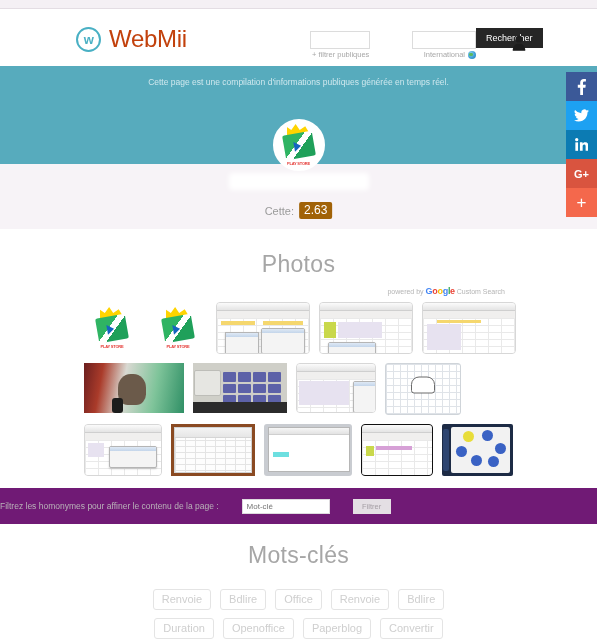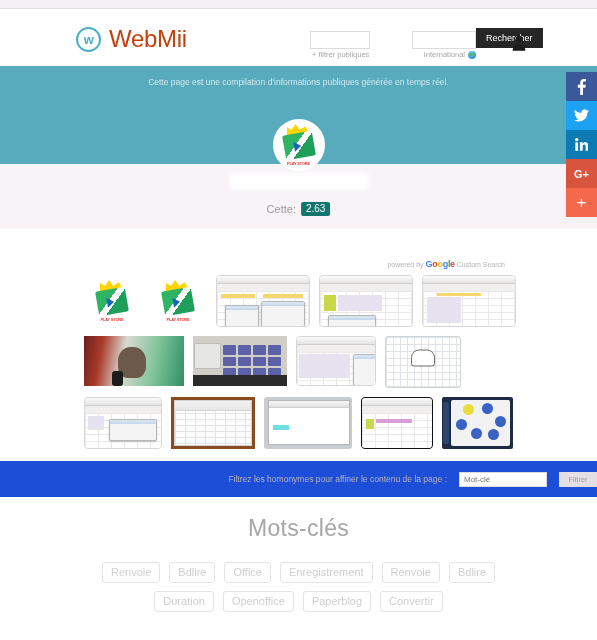--- a/index.html
+++ b/index.html
@@ -190,23 +190,23 @@
     left: 50%;
     transform: translateX(-50%);
     top: 38px;
     display: flex;
     align-items: center;
     gap: 5px;
     font-size: 11px;
     color: #9b9b9b;
   }
   .score-badge {
-    background: #0f766e;
+    background: #a16207;
     color: #ffffff;
-    font-size: 10px;
+    font-size: 12px;
     padding: 1px 5px 2px 5px;
     border-radius: 2px;
   }
 
   
   .main {
     background: #ffffff;
     padding-top: 22px;
     position: relative;
   }
@@ -429,26 +429,26 @@
     position: relative;
   }
   .ph-dot .cloud {
     position:absolute; left:50%; top:42%; transform:translate(-50%,-50%);
     width:22px; height:15px; border:1.5px solid #6a6a6a; border-radius:8px 8px 3px 3px;
     background:#fff;
   }
 
   
   .filterbar {
-    background: #1d4ed8;
+    background: #701a75;
     height: 36px;
     display: flex;
     align-items: center;
-    justify-content: flex-end;
-    gap: 12px;
+    justify-content: flex-start;
+    gap: 23px;
     margin-top: 12px;
   }
   .filter-label {
     font-size: 8.5px;
     color: #b9b3b9;
   }
   .filter-input {
     width: 88px;
     height: 15px;
     border: 1px solid #dedade;
@@ -570,20 +570,21 @@
       </div>
     </div>
     <div class="name-blur"></div>
     <div class="score-row">
       <span>Cette:</span>
       <span class="score-badge">2.63</span>
     </div>
   </div>
 
   <div class="main">
+    <h2 class="section-title">Photos</h2>
 
     <div class="powered">
       <span>powered by</span>
       <span class="g"><span class="b">G</span><span class="r">o</span><span class="y">o</span><span class="b">g</span><span class="gr">l</span><span class="r">e</span></span>
       <span>Custom Search</span>
     </div>
 
     <div class="photos">
 
       <div class="prow">
@@ -715,21 +716,20 @@
     <button class="filter-btn">Filtrer</button>
   </div>
 
   <div class="keywords-section">
     <h2 class="section-title">Mots-clés</h2>
     <div class="kw-rows">
       <div class="kw-row">
         <span class="kw">Renvoie</span>
         <span class="kw">Bdlire</span>
         <span class="kw">Office</span>
-        <span class="kw">Enregistrement</span>
         <span class="kw">Renvoie</span>
         <span class="kw">Bdlire</span>
       </div>
       <div class="kw-row">
         <span class="kw">Duration</span>
         <span class="kw">Openoffice</span>
         <span class="kw">Paperblog</span>
         <span class="kw">Convertir</span>
       </div>
     </div>

